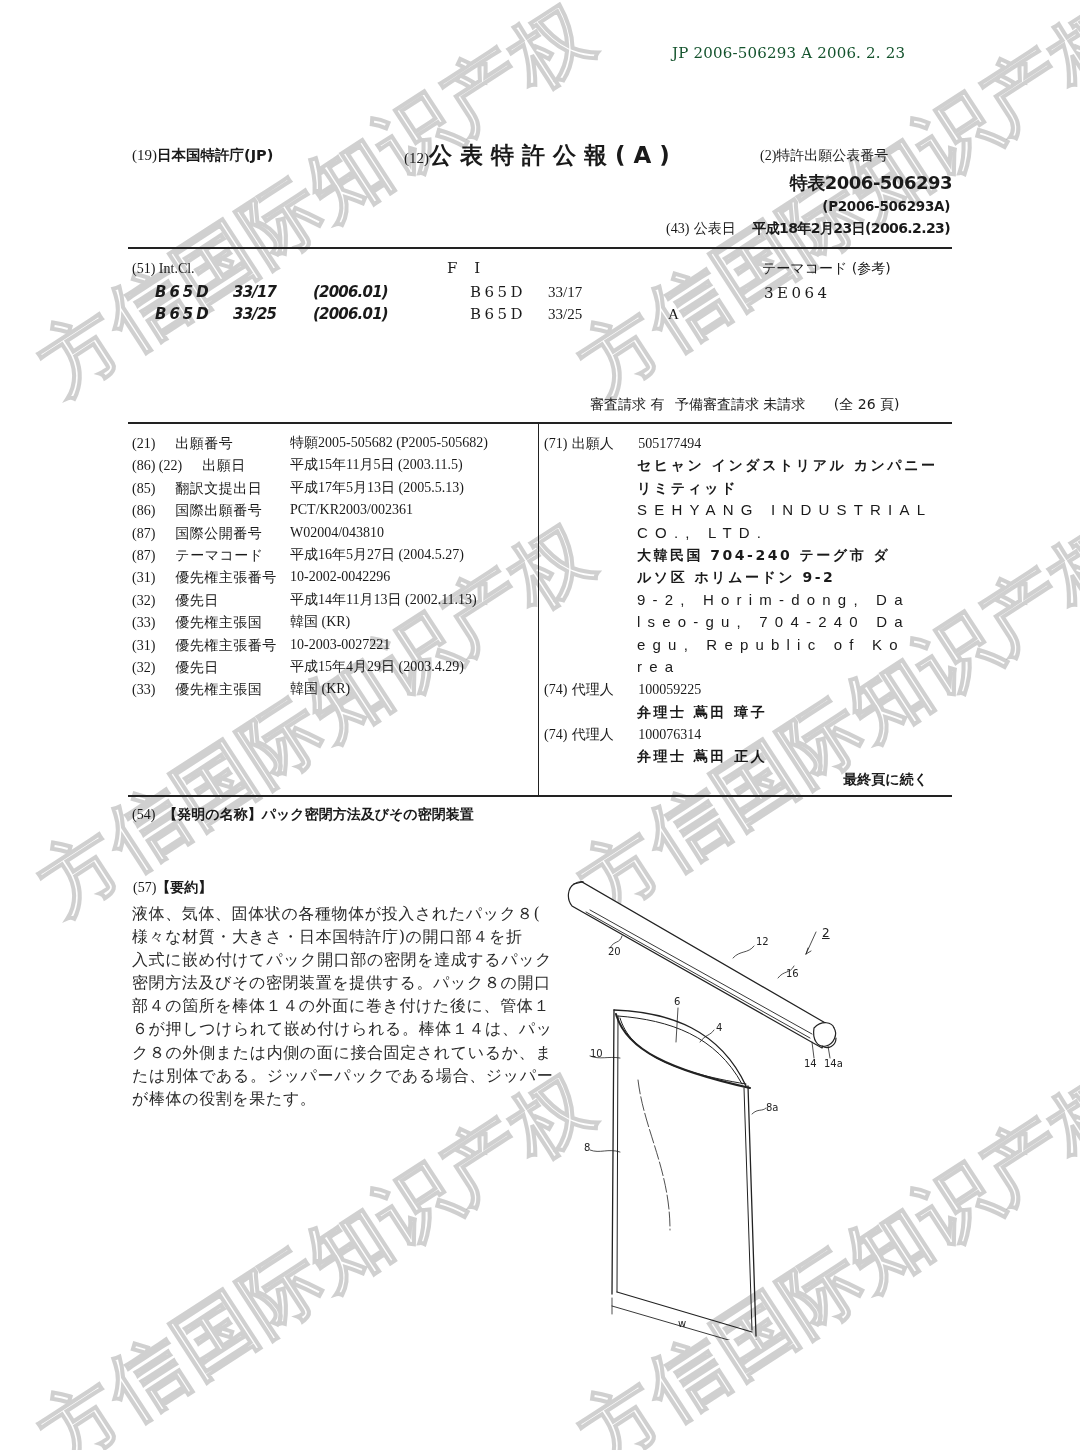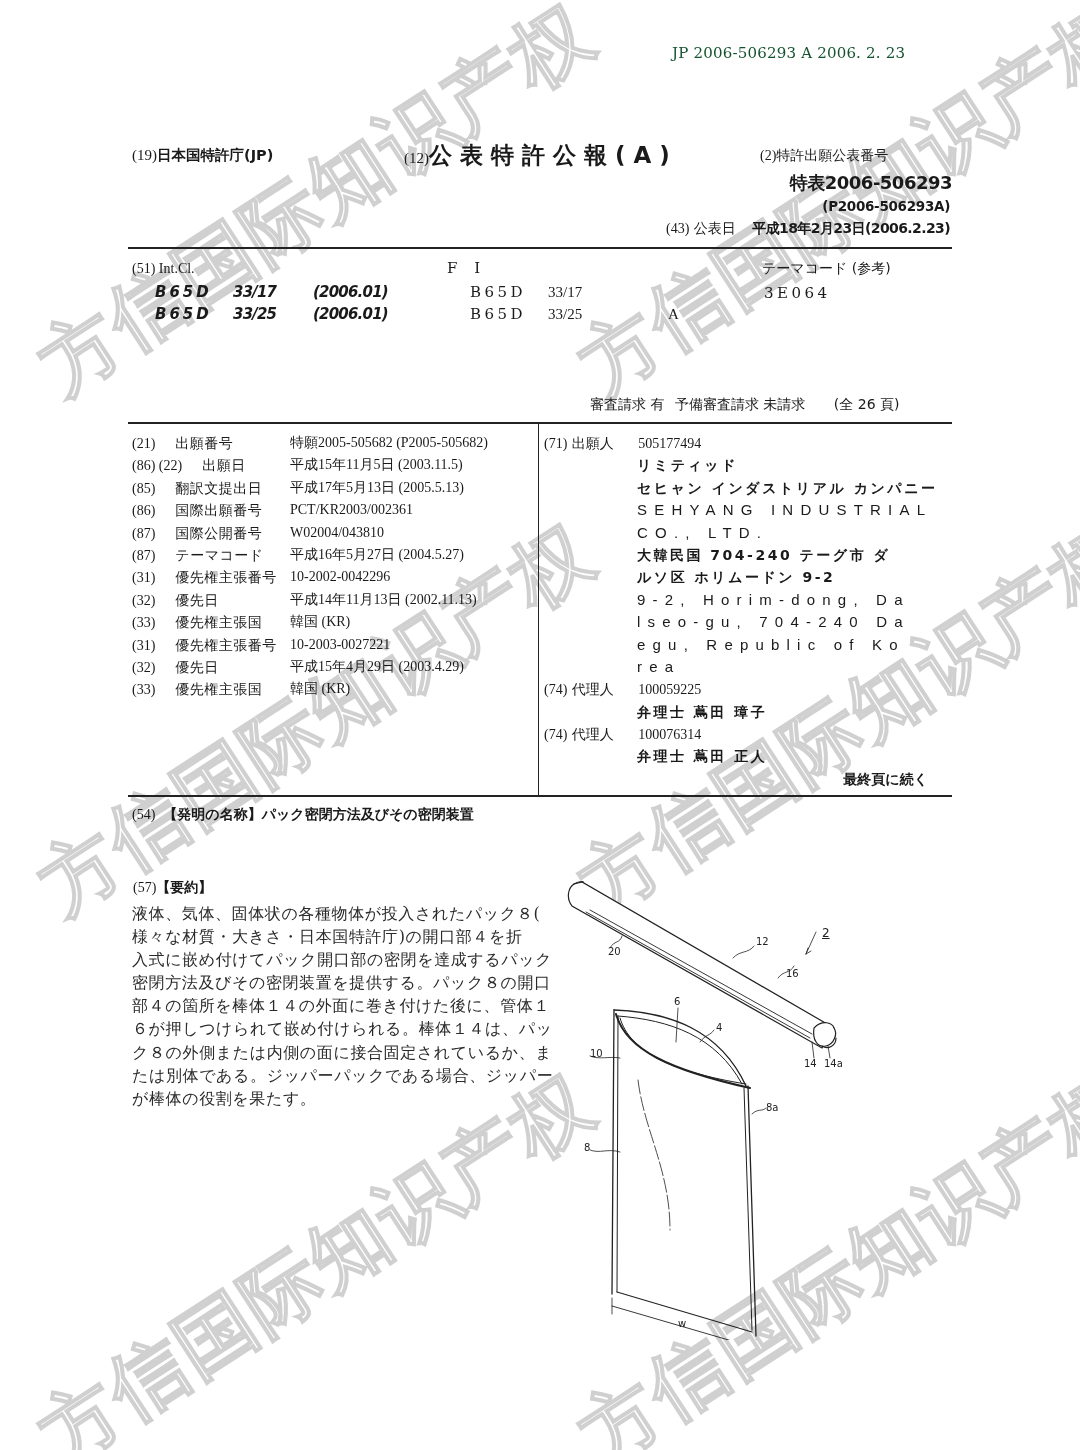--- a/index.html
+++ b/index.html
@@ -199,22 +199,22 @@
       <span class="val">韓国 (KR)</span>
     </div>
 </div>
 
 <div class="bib-right">
   <div class="r-line">
     <span class="code">(71)</span>
     <span class="lbl">出願人</span>
     <span class="val">505177494</span>
   </div>
+  <div class="r-line r-indent r-jp">セヒャン インダストリアル カンパニー</div>
   <div class="r-line r-indent r-jp">リミティッド</div>
-  <div class="r-line r-indent r-jp">セヒャン インダストリアル カンパニー</div>
   <div class="r-line r-indent r-en">SEHYANG INDUSTRIAL</div>
   <div class="r-line r-indent r-en">CO., LTD.</div>
   <div class="r-line r-indent r-jp">大韓民国 704-240 テーグ市 ダ</div>
   <div class="r-line r-indent r-jp">ルソ区 ホリムードン 9-2</div>
   <div class="r-line r-indent r-en">9-2, Horim-dong, Da</div>
   <div class="r-line r-indent r-en">lseo-gu, 704-240 Da</div>
   <div class="r-line r-indent r-en">egu, Republic of Ko</div>
   <div class="r-line r-indent r-en">rea</div>
   <div class="r-line">
     <span class="code">(74)</span>

